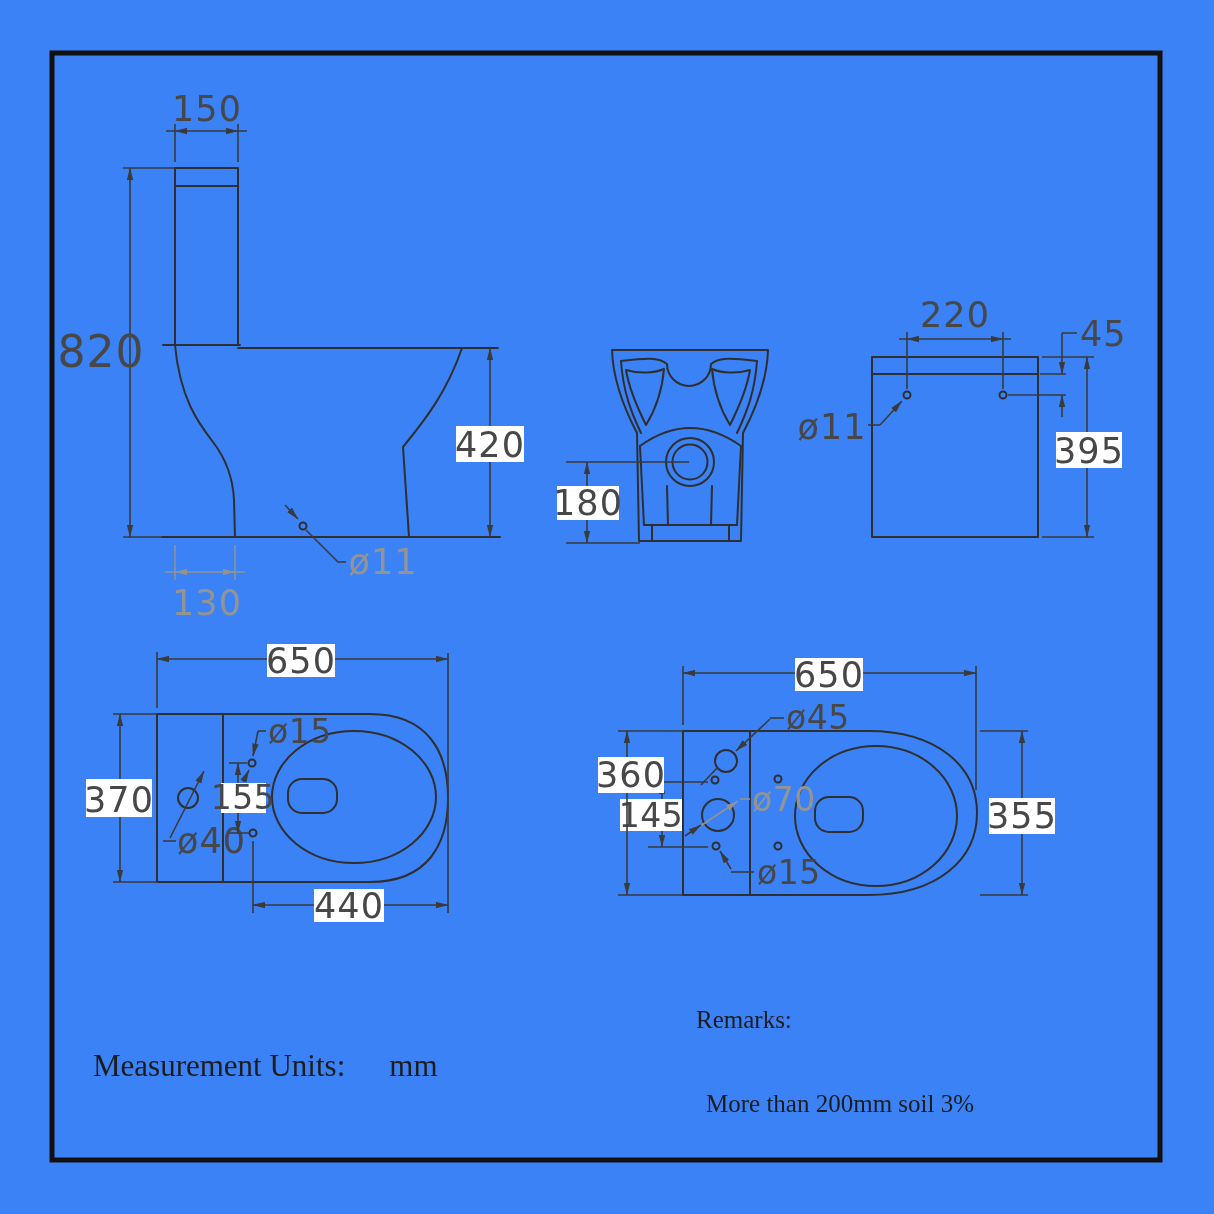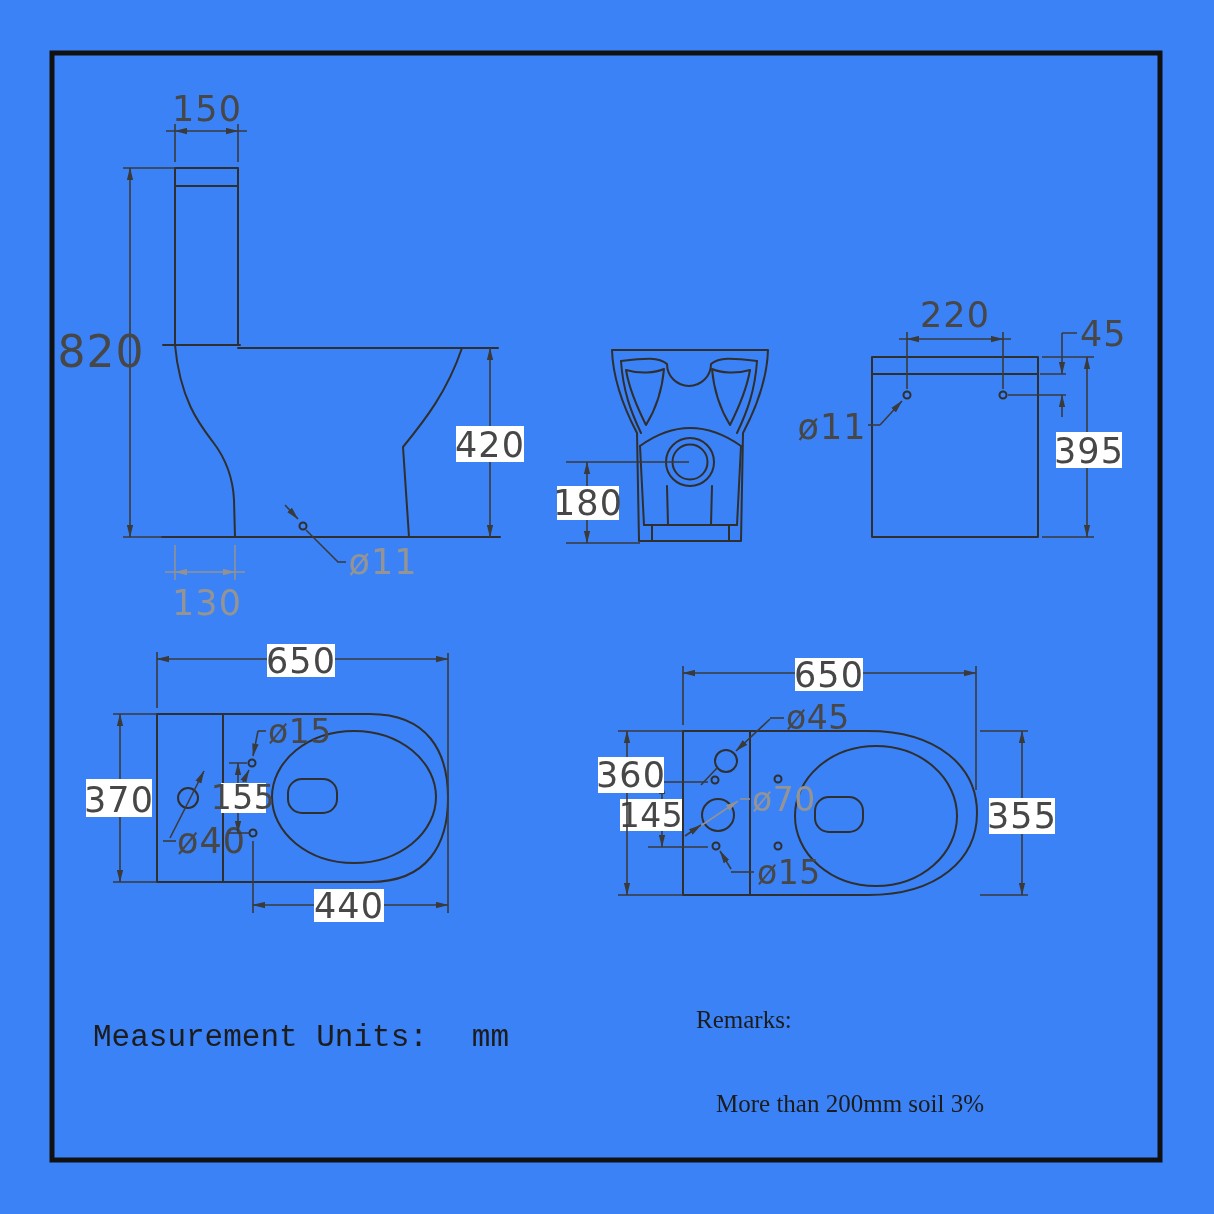--- a/index.html
+++ b/index.html
@@ -11,27 +11,27 @@
   .dl{stroke:#3a3a3a;stroke-width:1.6;fill:none;stroke-linecap:butt;}
   .gl{stroke:#929292;stroke-width:1.6;fill:none;stroke-linecap:butt;}
   .bg{fill:#ffffff;stroke:none;}
   text{font-family:"DejaVu Sans",sans-serif;fill:#474747;}
   .dt{font-size:35px;letter-spacing:1px;}
   .dtl{font-size:44px;letter-spacing:1px;}
   .dts{font-size:33px;letter-spacing:0.5px;}
   .gt{fill:#949494;}
   .mid{text-anchor:middle;}
   
-  .units{position:absolute;left:93px;top:1020px;font-family:Liberation Mono, monospace;
+  .units{position:absolute;left:93px;top:1048px;font-family:Liberation Serif, serif;
          font-size:31px;color:#1c1c1c;white-space:pre;}
   .units .val{margin-left:44px;}
   .remarks{position:absolute;left:692px;top:950px;width:480px;font-family:"Liberation Serif","DejaVu Serif",serif;
            font-size:25px;color:#1c1c1c;line-height:28px;white-space:pre;}
   .remarks .r0{margin-left:4px;}
-  .remarks .ind{margin-left:24px;}
+  .remarks .ind{margin-left:14px;}
 </style>
 </head>
 <body>
 
 <div class="stage">
 
 <svg width="1214" height="1214" viewBox="0 0 1214 1214">
   <defs>
     <marker id="ar" viewBox="0 0 12 6" markerWidth="13" markerHeight="7" refX="11.5" refY="3" orient="auto-start-reverse" markerUnits="userSpaceOnUse">
       <path d="M0,0 L12,3 L0,6 Z" fill="#3a3a3a"></path>

